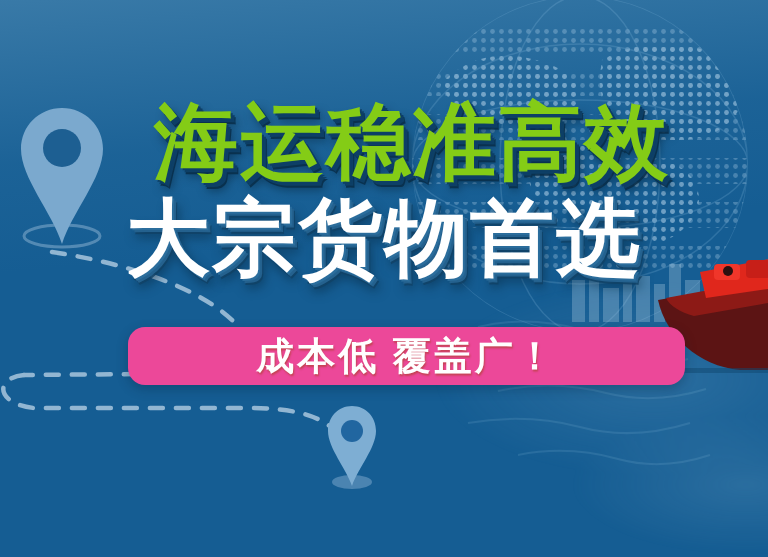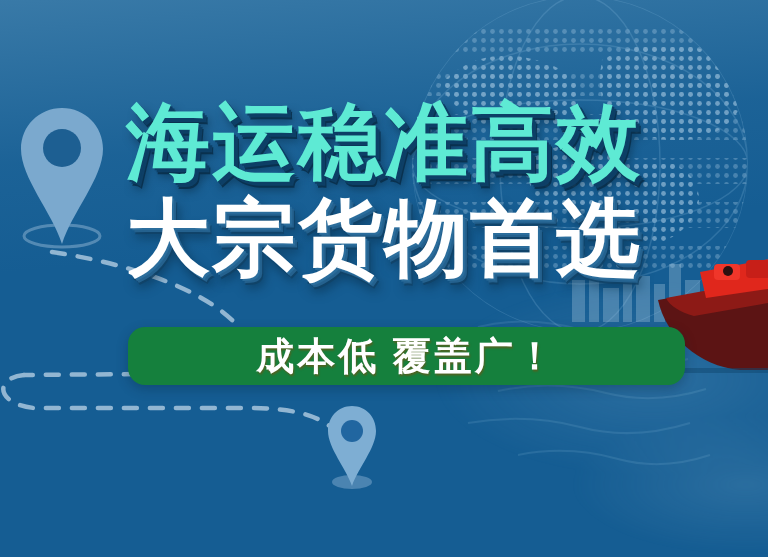--- a/index.html
+++ b/index.html
@@ -94,44 +94,45 @@
     width: 570px;
   }
   .title-line {
     font-weight: bold;
     letter-spacing: 2px;
     white-space: nowrap;
     line-height: 1;
   }
   .title-line-1 {
     font-size: 84px;
-    color: #5eead4;
+    color: #84cc16;
     text-shadow:
       2px 2px 0 #0d3f66,
       4px 4px 0 #0d3f66,
       5px 6px 0 rgba(8,45,72,.85),
       6px 8px 10px rgba(6,34,56,.55);
+    margin-left: 28px;
   }
   .title-line-2 {
     font-size: 84px;
     margin-top: 12px;
     color: #ffffff;
     text-shadow:
       2px 2px 0 #2b6d9c,
       4px 4px 0 #24618e,
       5px 6px 0 rgba(16,66,102,.85),
       6px 9px 11px rgba(6,34,56,.55);
   }
 
   
   .cta {
     position: absolute;
     left: 128px; top: 327px;
     width: 557px; height: 58px;
-    background: #15803d;
+    background: #ec4899;
     border-radius: 17px;
     display: flex;
     align-items: center;
     justify-content: center;
     box-shadow: 0 4px 12px rgba(6,34,56,.30);
     border: none;
     padding: 0;
   }
   .cta-label {
     font-size: 38px;

